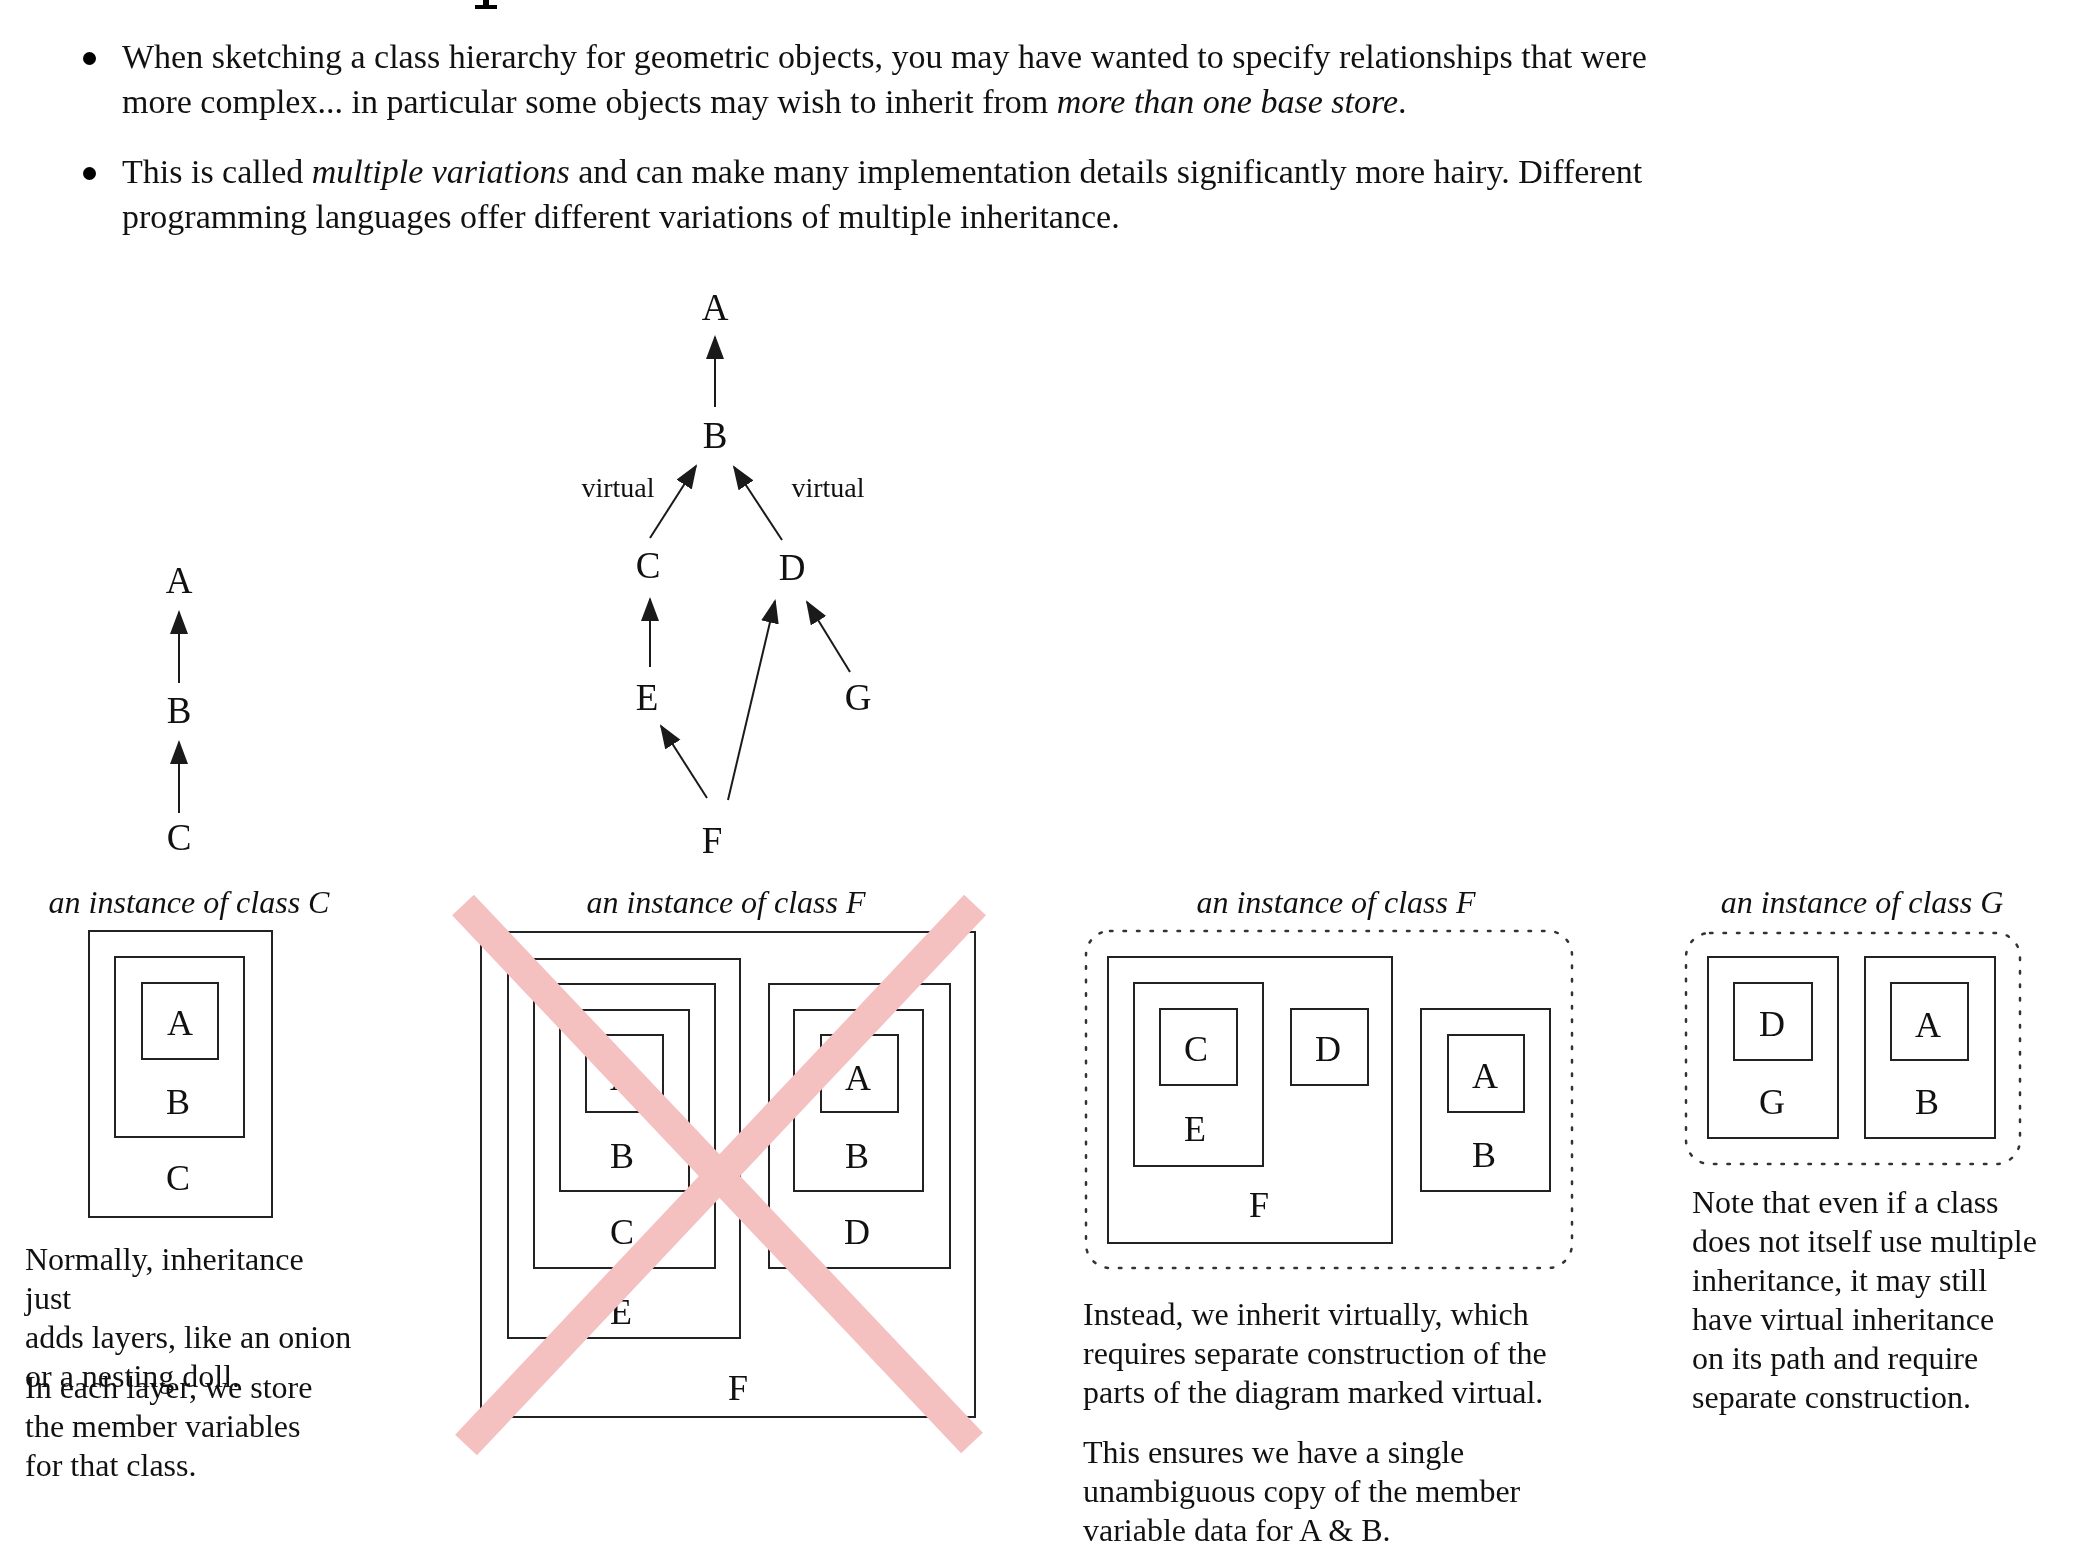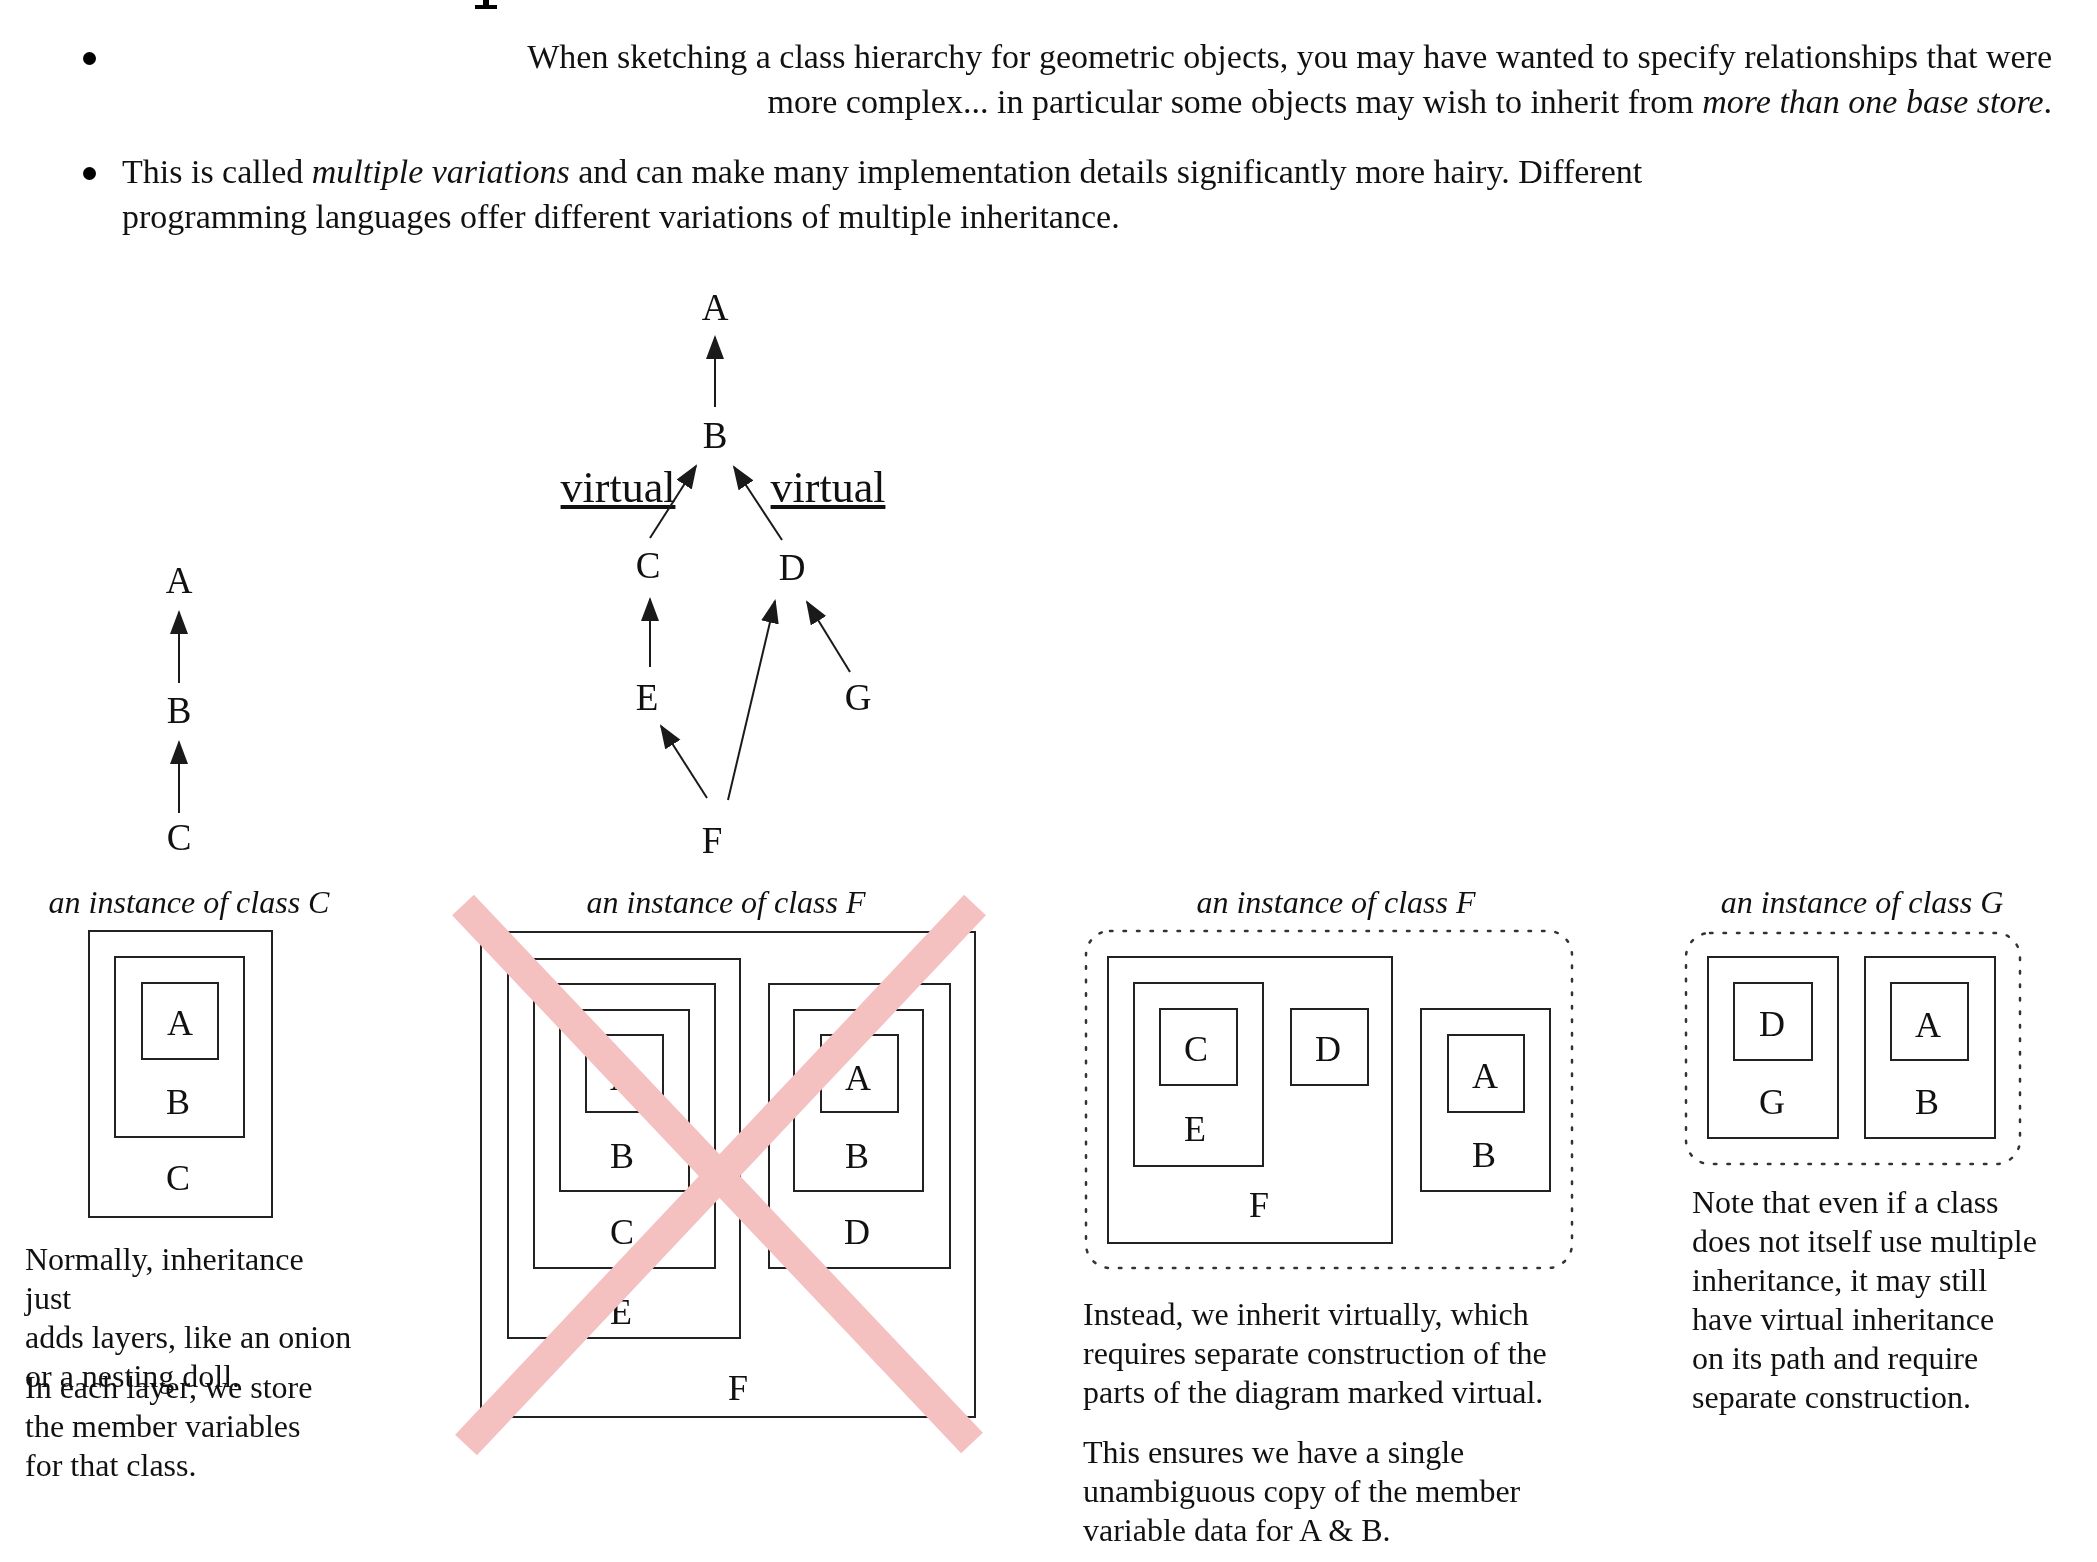--- a/index.html
+++ b/index.html
@@ -4,37 +4,37 @@
 <style>
   html,body{margin:0;padding:0;background:#ffffff;}
   .page{position:relative;width:2097px;height:1562px;background:#ffffff;overflow:hidden;
         font-family:"Liberation Serif",serif;color:#111;}
   .frag{position:absolute;background:#000;}
   .bullet-dot{position:absolute;width:13px;height:13px;border-radius:50%;background:#000;}
   .bullet-text{position:absolute;font-size:34px;line-height:45px;white-space:pre-line;width:1930px;}
   .bullet-text em{font-style:italic;}
   .caption{position:absolute;font-style:italic;font-size:32px;line-height:36px;text-align:center;width:500px;}
   .node{position:absolute;transform:translate(-50%,-50%);font-size:37px;line-height:37px;}
-  .vlabel{position:absolute;transform:translate(-50%,-50%);font-size:44px;line-height:32px;text-decoration:underline;}
+  .vlabel{position:absolute;transform:translate(-50%,-50%);font-size:28px;line-height:32px;}
   .box{position:absolute;box-sizing:border-box;border:2px solid #222;background:transparent;z-index:10;}
   .blabel{position:absolute;transform:translate(-50%,-50%);font-size:36px;line-height:36px;z-index:20;}
   .note{position:absolute;font-size:32px;line-height:39px;white-space:pre-line;z-index:20;}
   .note.small{font-size:30px;}
   .overlay{position:absolute;left:0;top:0;z-index:30;pointer-events:none;}
 </style>
 </head>
 <body>
 
 <div class="page">
 
   <div class="frag" style="left:483px;top:0;width:6px;height:9px;"></div>
   <div class="frag" style="left:475px;top:5px;width:22px;height:4px;"></div>
 
   <div class="bullet-dot" style="left:83px;top:52px;"></div>
-  <div class="bullet-text" style="left:122px;top:34px;text-align:right;"><span>When sketching a class hierarchy for geometric objects, you may have wanted to specify relationships that were
+  <div class="bullet-text" style="left:122px;top:34px;"><span>When sketching a class hierarchy for geometric objects, you may have wanted to specify relationships that were
 more complex... in particular some objects may wish to inherit from </span><em>more than one base store</em><span>.</span></div>
 
   <div class="bullet-dot" style="left:83px;top:167px;"></div>
   <div class="bullet-text" style="left:122px;top:149px;"><span>This is called </span><em>multiple variations</em><span> and can make many implementation details significantly more hairy. Different
 programming languages offer different variations of multiple inheritance.</span></div>
 
   <div class="node" style="left:179px;top:580px;">A</div>
   <div class="node" style="left:179px;top:710px;">B</div>
   <div class="node" style="left:179px;top:837px;">C</div>
 

